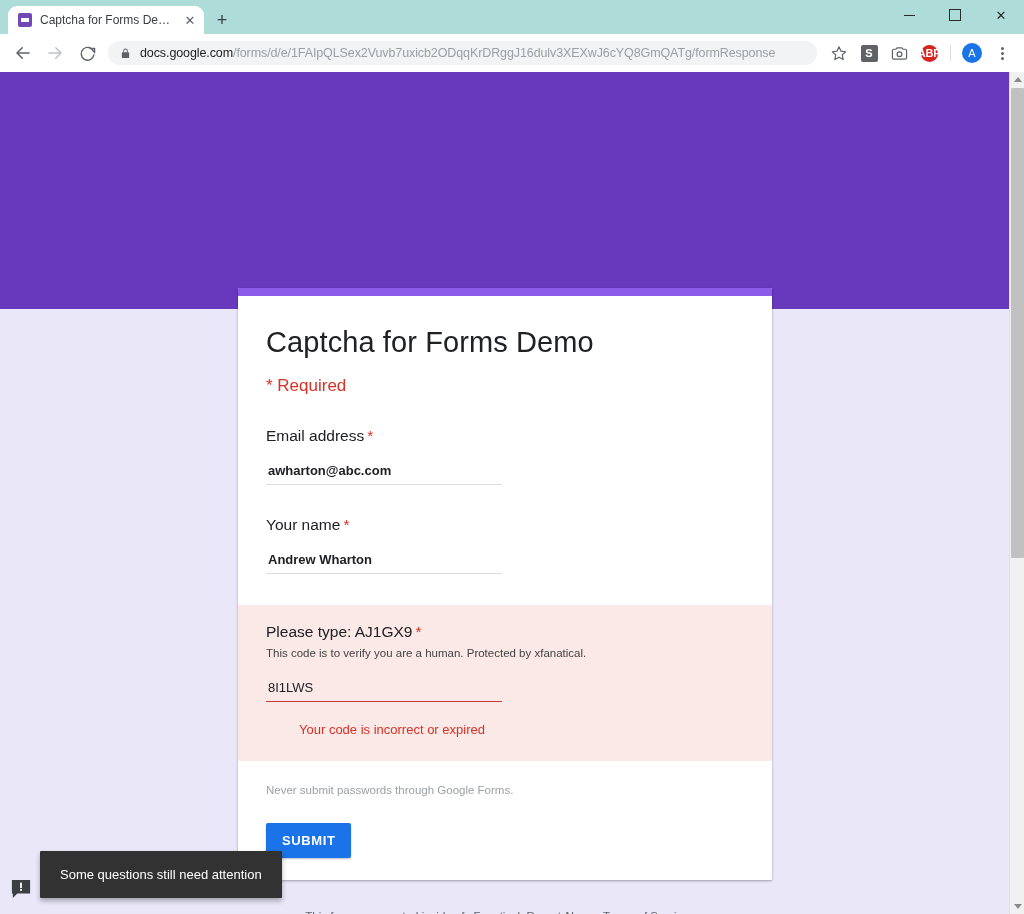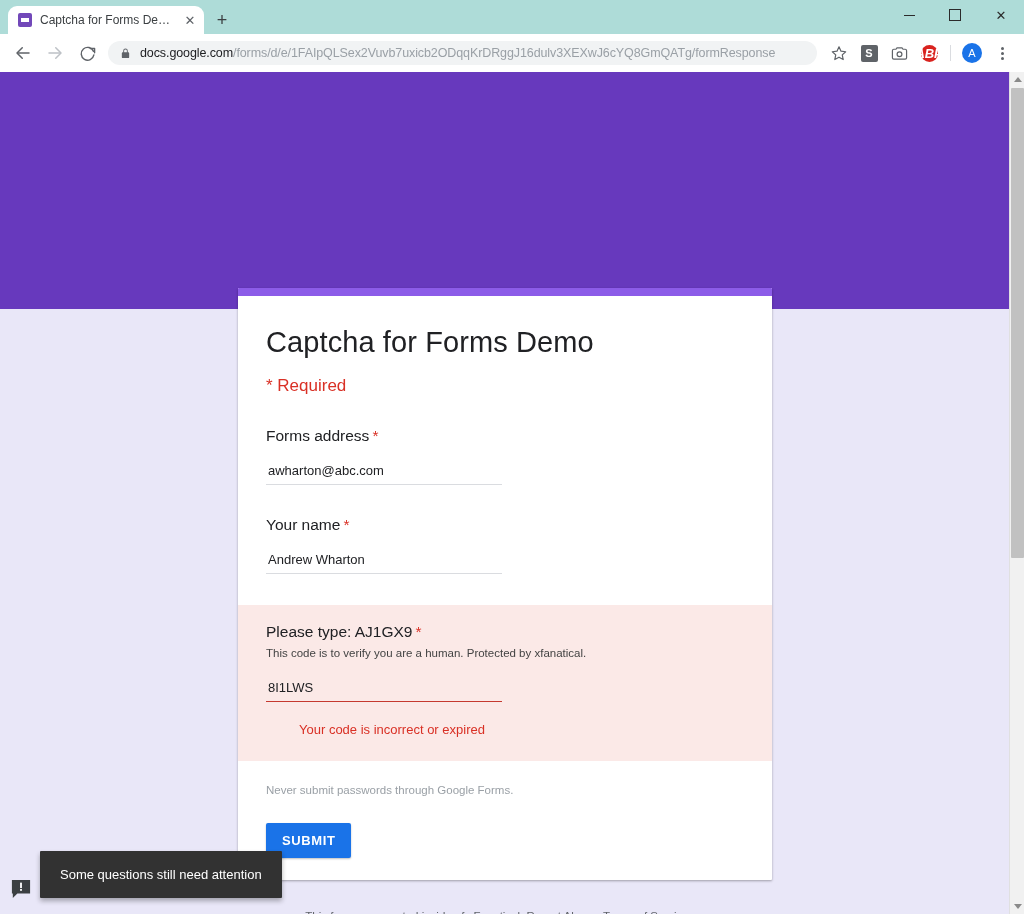--- a/index.html
+++ b/index.html
@@ -118,24 +118,23 @@
   }
   #ext-s {
     width: 17px; height: 17px; border-radius: 2px;
     background: #5f6368; color: #fff;
     font-size: 11px; font-weight: bold;
     display: flex; align-items: center; justify-content: center;
   }
   #ext-abp {
     width: 17px; height: 17px; border-radius: 50%;
     background: #d9231f; color: #fff;
-    font-size: 13px; font-weight: bold;
+    font-size: 11px; font-weight: bold;
     display: flex; align-items: center; justify-content: center;
     letter-spacing: -0.2px;
-    font-style: italic;
   }
   #avatar {
     width: 20px; height: 20px; border-radius: 50%;
     background: #1a73e8; color: #fff;
     font-size: 11px; font-weight: 500;
     display: flex; align-items: center; justify-content: center;
   }
   .tb-sep { width: 1px; height: 16px; background: #dadce0; margin: 0 5px; }
   #menu-dots {
     display: flex; flex-direction: column; gap: 2px;
@@ -201,20 +200,21 @@
     width: 236px;
     border: none;
     border-bottom: 1px solid #dadce0;
     font-family: "Liberation Sans", sans-serif;
     font-size: 13px;
     color: #202124;
     padding: 0 0 6px 2px;
     background: transparent;
     outline: none;
     display: block;
+    font-weight: bold;
   }
 
   
   #captcha-block {
     margin: 31px 0 0 0;
     background: #fbe9e7;
     padding: 18px 28px 24px 28px;
   }
   #captcha-label {
     font-size: 15.5px; color: #202124;
@@ -397,21 +397,21 @@
       <div id="forms-banner"></div>
 
       <div id="form-card">
         <div id="card-top-strip"></div>
 
         <div id="form-title">Captcha for Forms Demo</div>
         <div id="required-note">* Required</div>
 
         <div class="q-spacer-lg"></div>
         <div class="question-block">
-          <div class="q-label"><span>Forms address</span><span class="req-star">*</span></div>
+          <div class="q-label"><span>Email address</span><span class="req-star">*</span></div>
           <input class="q-input" type="text" value="awharton@abc.com" style="">
         </div>
 
         <div class="q-spacer-lg"></div>
         <div class="question-block">
           <div class="q-label"><span>Your name</span><span class="req-star">*</span></div>
           <input class="q-input" type="text" value="Andrew Wharton" style="">
         </div>
 
         <div id="captcha-block">

